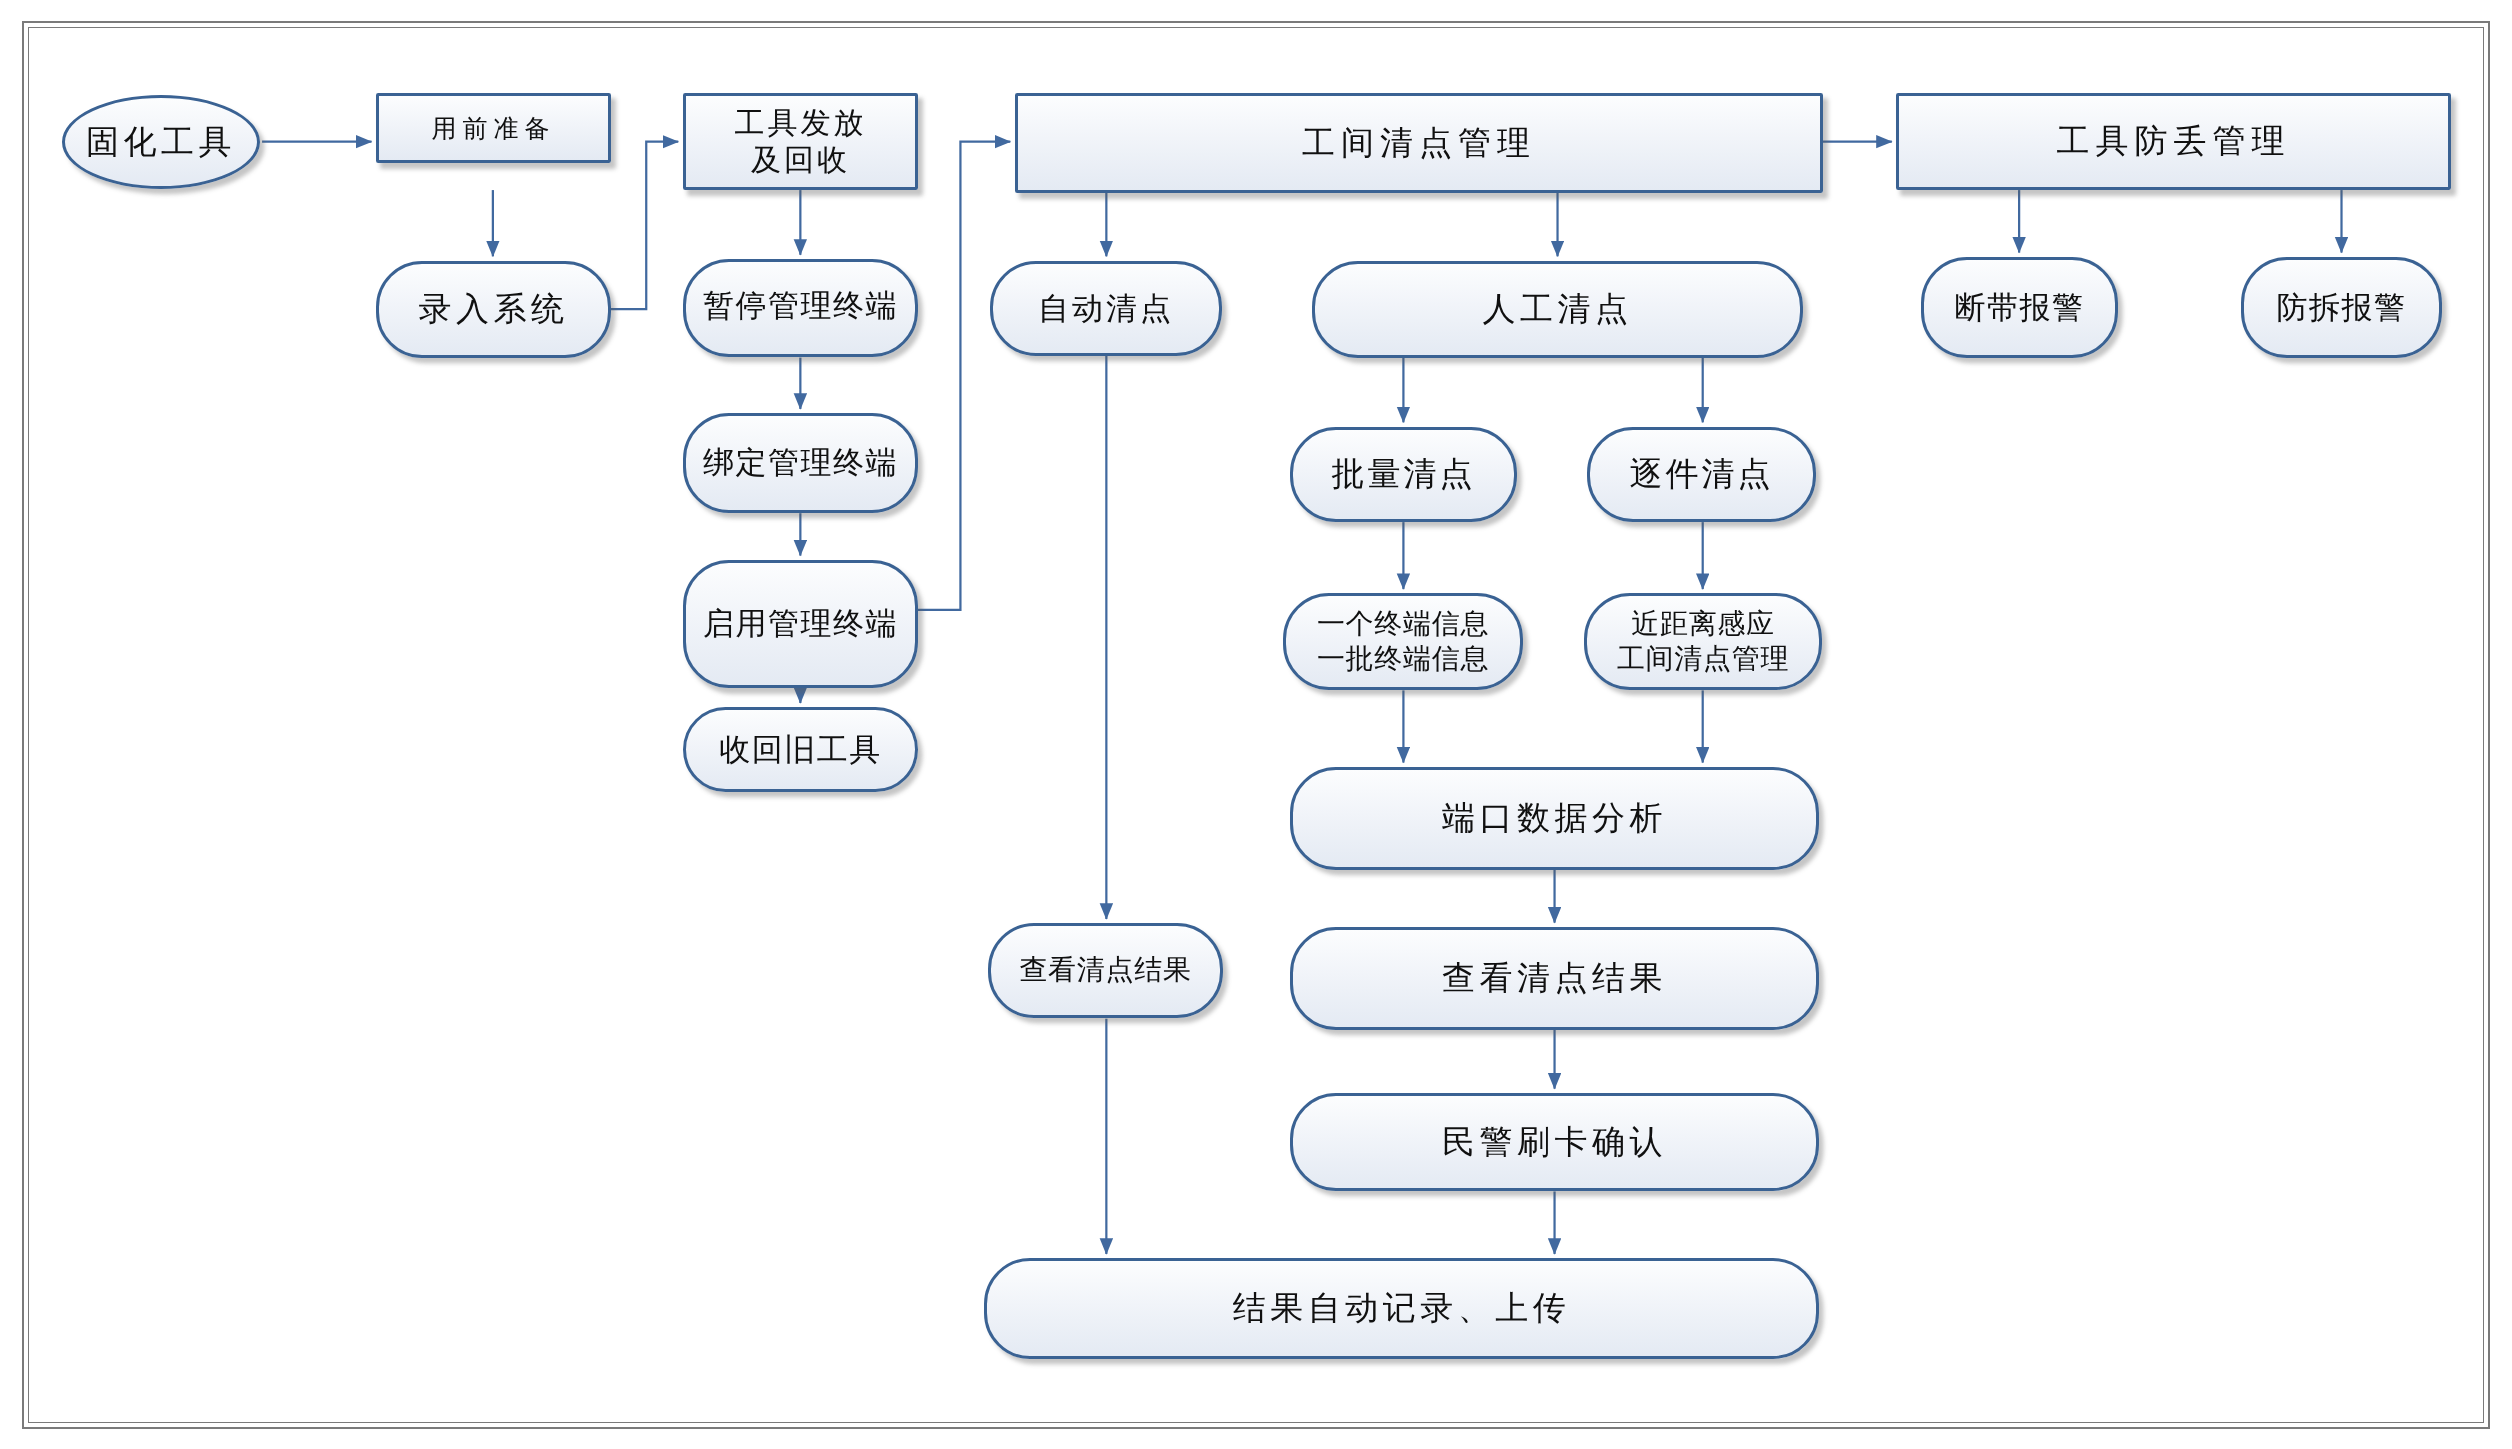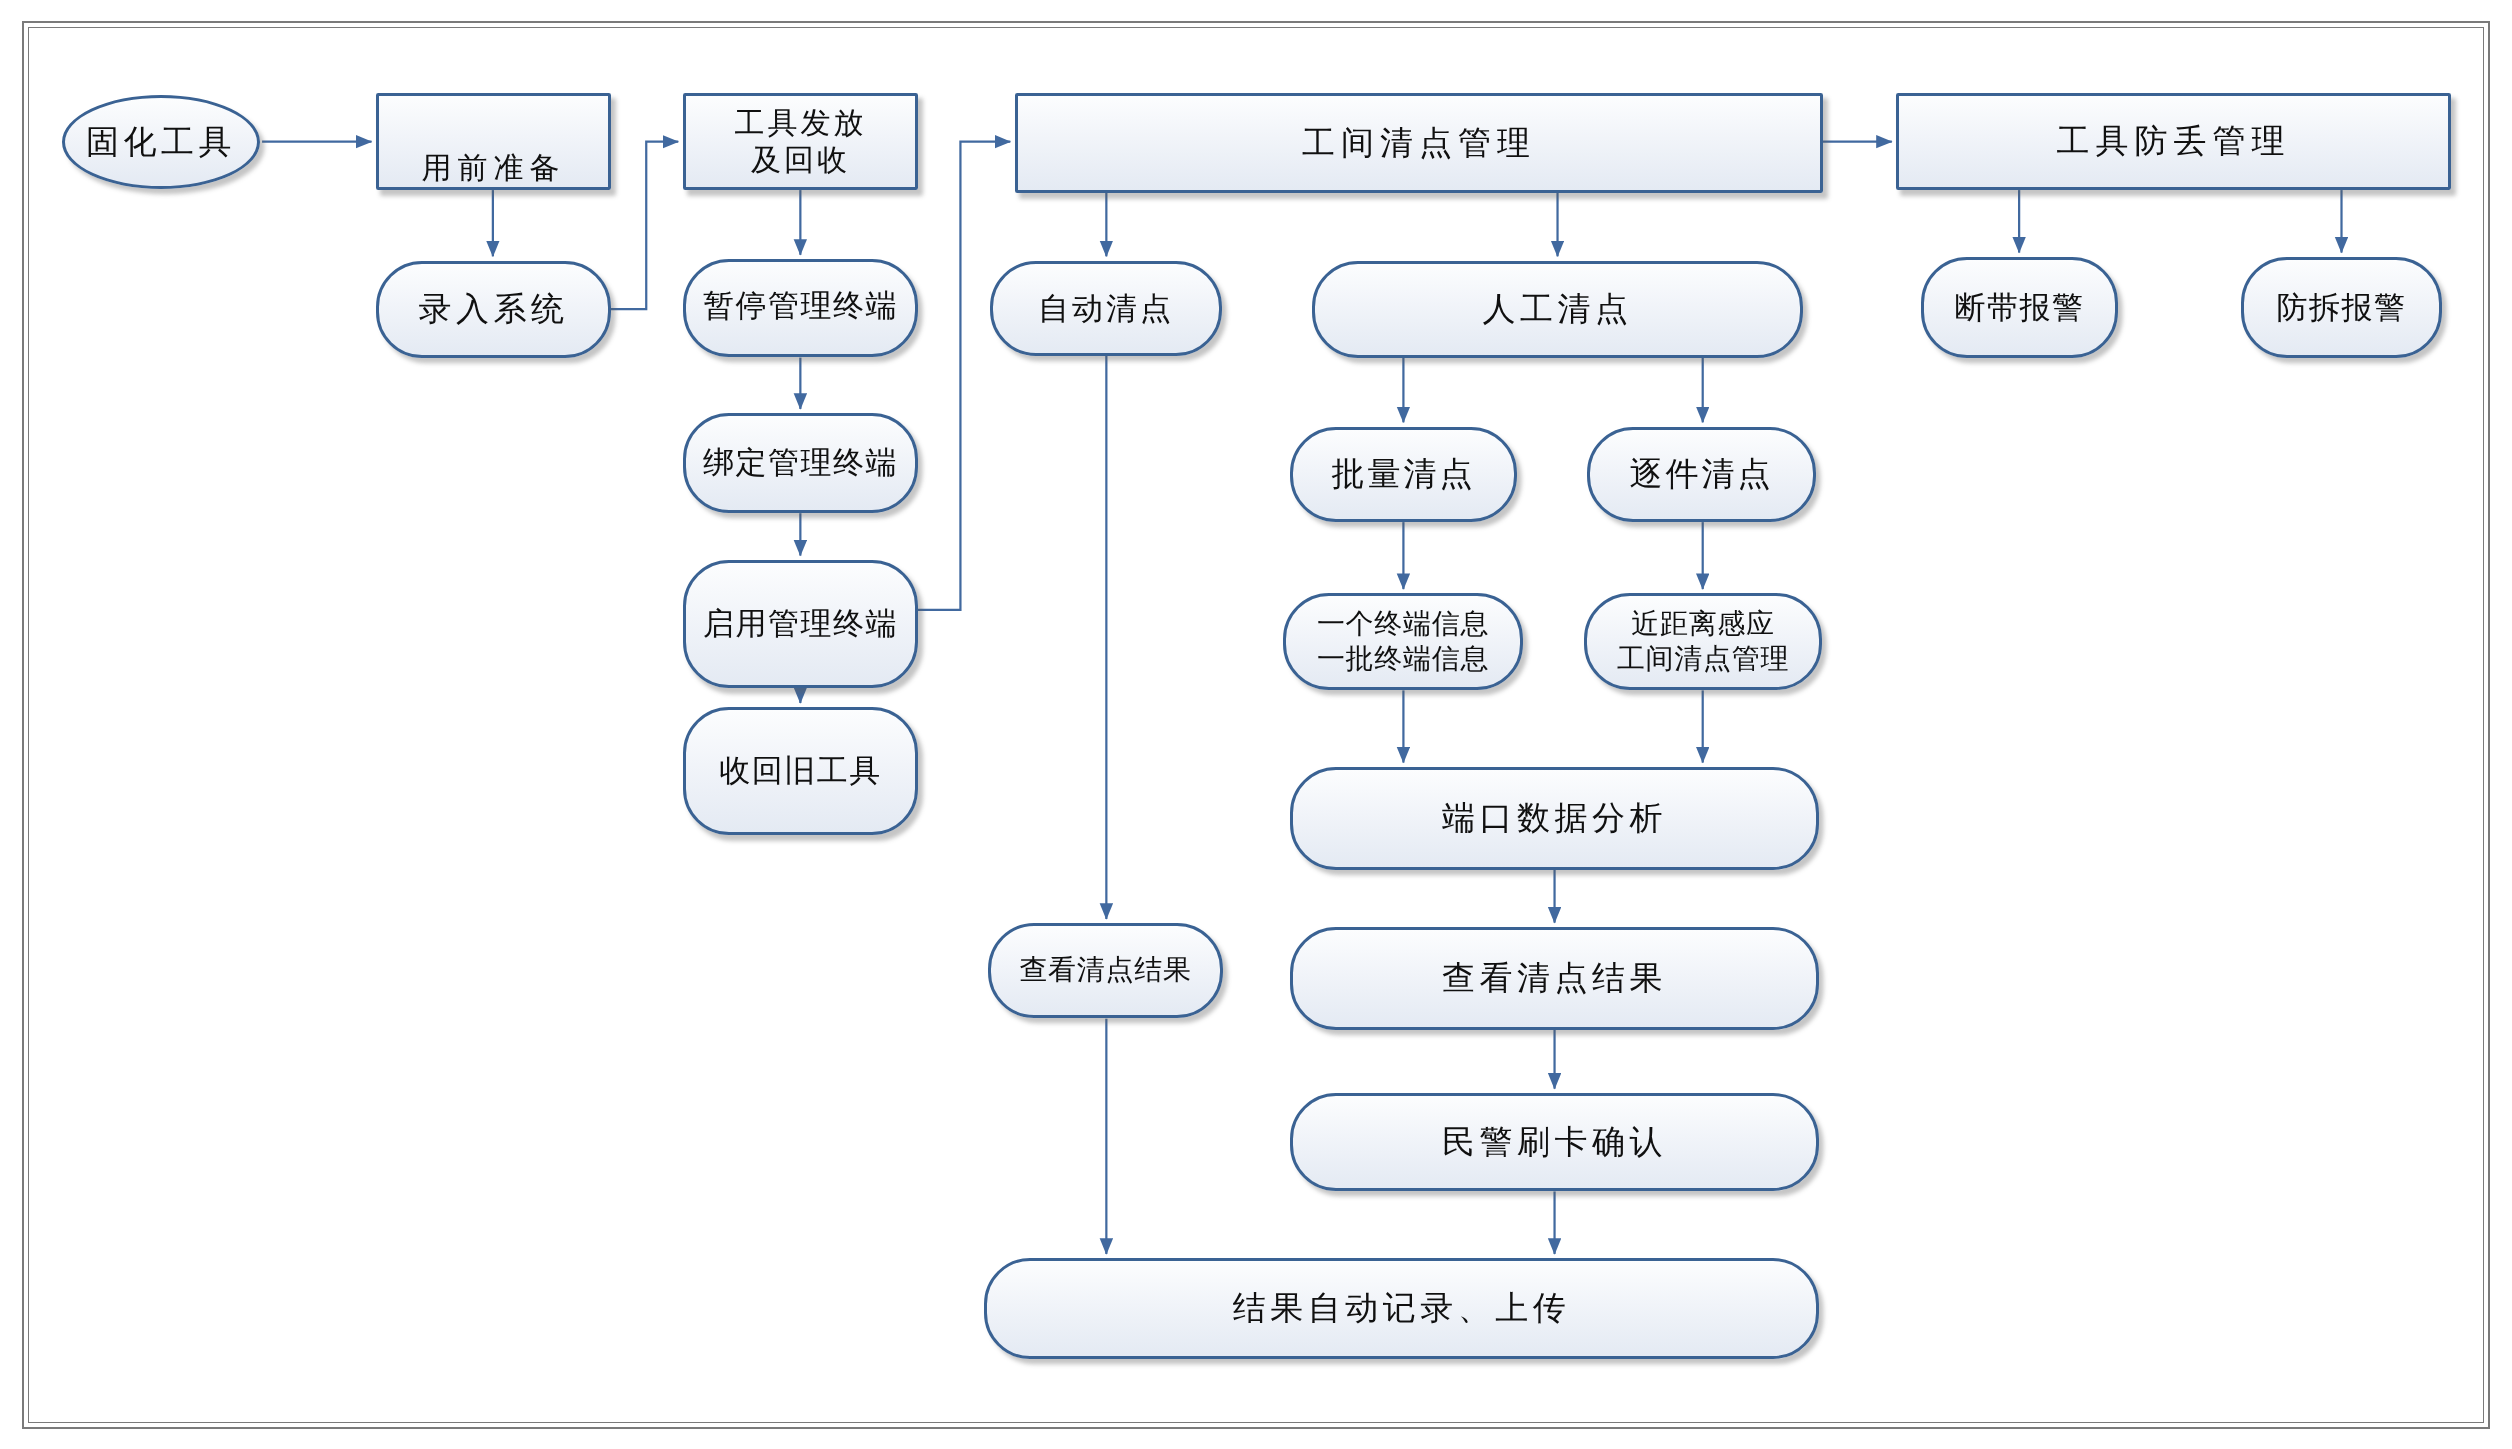--- a/index.html
+++ b/index.html
@@ -62,21 +62,21 @@
     <polyline points="2088,1383 2088,1462" marker-end="url(#arw)"></polyline>
     <polyline points="2088,1600 2088,1684" marker-end="url(#arw)"></polyline>
     <polyline points="1486,478 1486,1234" marker-end="url(#arw)"></polyline>
     <polyline points="1486,1368 1486,1684" marker-end="url(#arw)"></polyline>
   </svg>
 
 <div id="node-layer">
     <div class="node ellipse" style="left: 62px; top: 95px; width: 198px; height: 94px; font-size: 33px; letter-spacing: 4.5px;">
       <span>固化工具</span>
     </div>
-    <div class="node rect" style="left: 376px; top: 93px; width: 235px; height: 97px; font-size: 30px; letter-spacing: 6px; justify-content: flex-end;">
+    <div class="node rect" style="left: 376px; top: 93px; width: 235px; height: 70px; font-size: 25px; letter-spacing: 6px;">
       <span>用前准备</span>
     </div>
     <div class="node rect" style="left: 683px; top: 93px; width: 235px; height: 97px; font-size: 30px; letter-spacing: 3px;">
       <span>工具发放</span>
       <span>及回收</span>
     </div>
     <div class="node rect" style="left: 1015px; top: 93px; width: 808px; height: 100px; font-size: 33px; letter-spacing: 6px;">
       <span>工间清点管理</span>
     </div>
     <div class="node rect" style="left: 1896px; top: 93px; width: 555px; height: 97px; font-size: 33px; letter-spacing: 6px;">
@@ -87,21 +87,21 @@
     </div>
     <div class="node stadium" style="left: 683px; top: 259px; width: 235px; height: 98px; font-size: 31px; letter-spacing: 1.5px; font-family: Liberation Mono, monospace;">
       <span>暂停管理终端</span>
     </div>
     <div class="node stadium" style="left: 683px; top: 413px; width: 235px; height: 100px; font-size: 31px; letter-spacing: 1.5px;">
       <span>绑定管理终端</span>
     </div>
     <div class="node stadium" style="left: 683px; top: 560px; width: 235px; height: 128px; font-size: 31px; letter-spacing: 1.5px;">
       <span>启用管理终端</span>
     </div>
-    <div class="node stadium" style="left: 683px; top: 707px; width: 235px; height: 128px; font-size: 31px; letter-spacing: 1.5px;">
+    <div class="node stadium" style="left: 683px; top: 707px; width: 235px; height: 85px; font-size: 31px; letter-spacing: 1.5px;">
       <span>收回旧工具</span>
     </div>
     <div class="node stadium" style="left: 990px; top: 261px; width: 232px; height: 95px; font-size: 31px; letter-spacing: 3px;">
       <span>自动清点</span>
     </div>
     <div class="node stadium" style="left: 1312px; top: 261px; width: 491px; height: 97px; font-size: 33px; letter-spacing: 4.5px;">
       <span>人工清点</span>
     </div>
     <div class="node stadium" style="left: 1290px; top: 427px; width: 227px; height: 95px; font-size: 33px; letter-spacing: 3px;">
       <span>批量清点</span>

